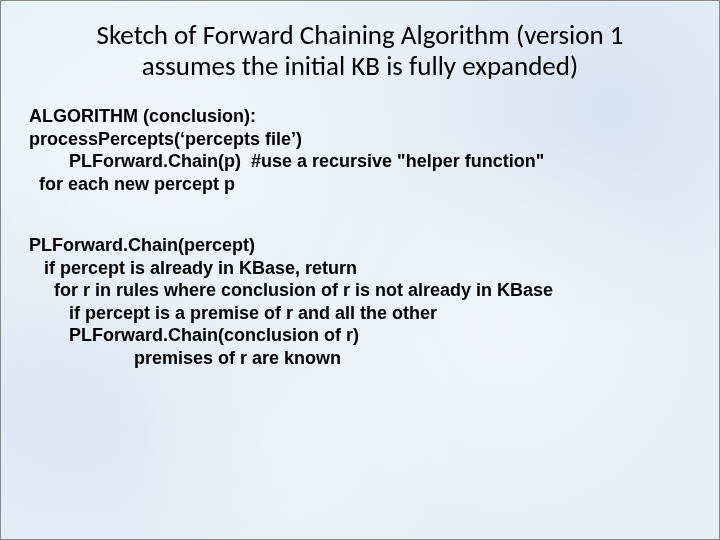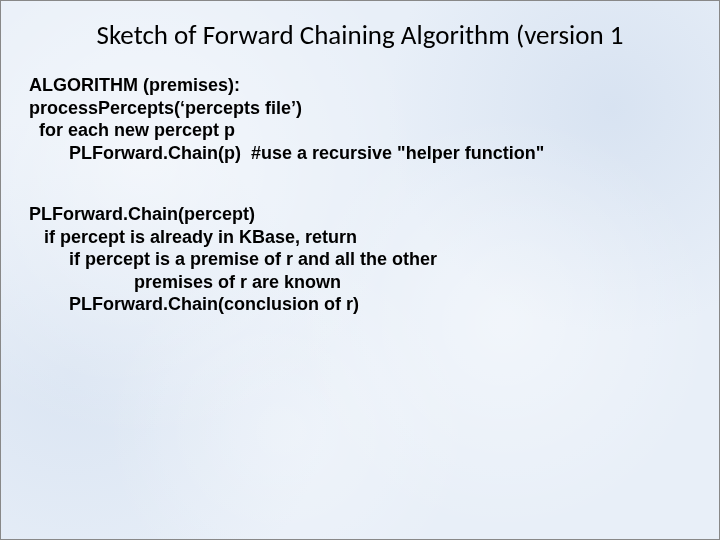--- a/index.html
+++ b/index.html
@@ -38,29 +38,31 @@
     font-weight: bold;
   }
   .line { white-space: pre; }
   .block2 { margin-top: 39px; }
 </style>
 </head>
 <body>
 
 <div class="title">
   <span>Sketch of Forward Chaining Algorithm (version 1</span><br>
+  <span>assumes the initial KB is fully expanded)</span>
 </div>
 
 <div class="content">
   <div class="block1">
-    <div class="line">ALGORITHM (premises):</div>
+    <div class="line">ALGORITHM (conclusion):</div>
     <div class="line">processPercepts(‘percepts file’)</div>
+    <div class="line">        PLForward.Chain(p)  #use a recursive "helper function"</div>
     <div class="line">  for each new percept p</div>
-    <div class="line">        PLForward.Chain(p)  #use a recursive "helper function"</div>
   </div>
   <div class="block2">
     <div class="line">PLForward.Chain(percept)</div>
     <div class="line">   if percept is already in KBase, return</div>
+    <div class="line">     for r in rules where conclusion of r is not already in KBase</div>
     <div class="line">        if percept is a premise of r and all the other</div>
+    <div class="line">        PLForward.Chain(conclusion of r)</div>
     <div class="line">                     premises of r are known</div>
-    <div class="line">        PLForward.Chain(conclusion of r)</div>
   </div>
 </div>
 
 </body></html>

